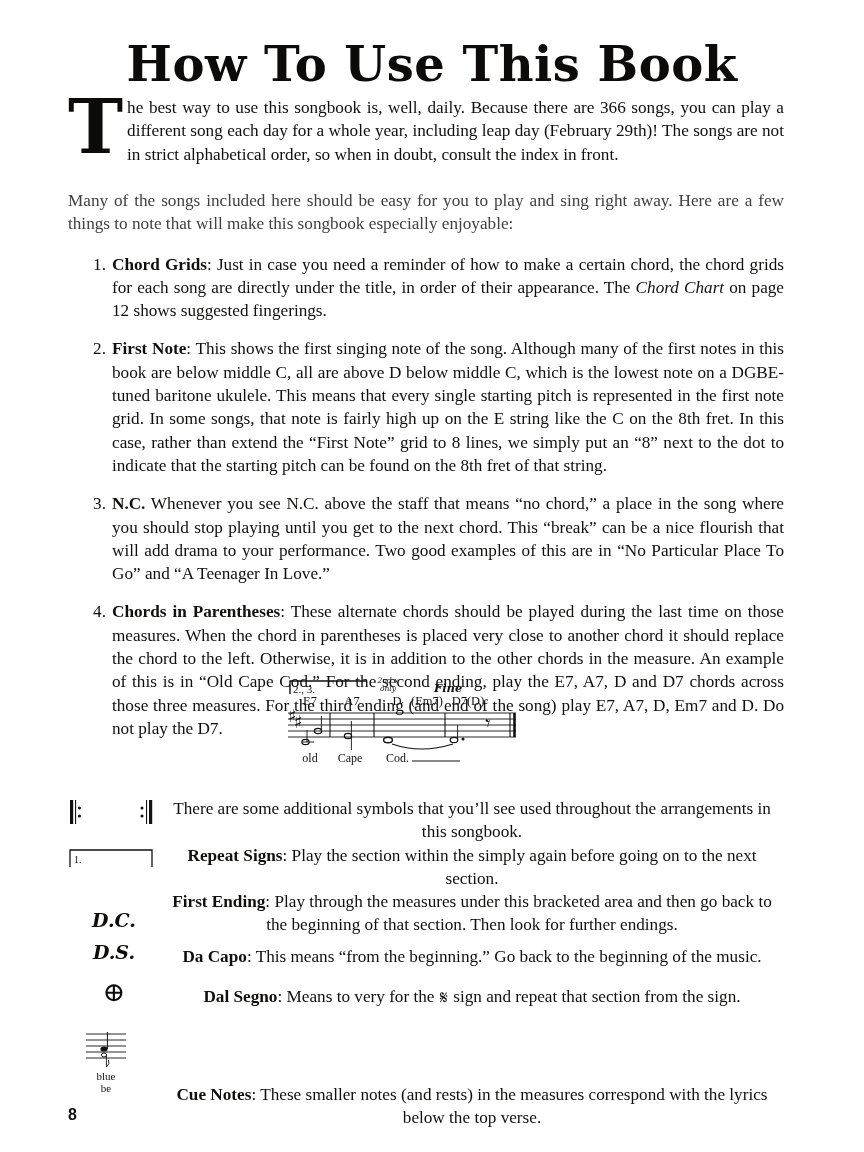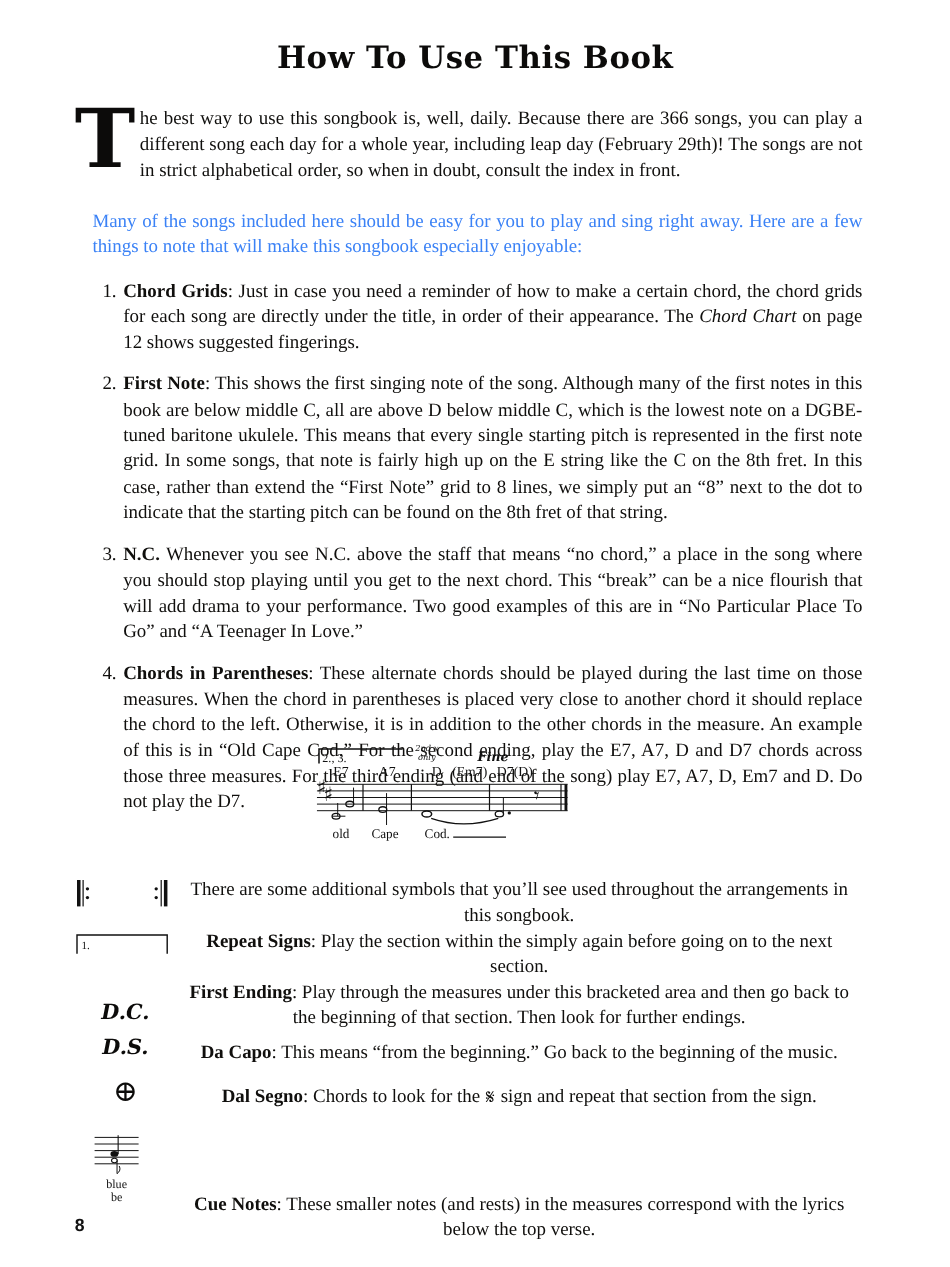--- a/index.html
+++ b/index.html
@@ -21,42 +21,42 @@
     width: 864px;
     height: 1152px;
     padding: 0;
   }
 
   
   .page-title {
     text-align: center;
     font-family: "DejaVu Serif", "Liberation Serif", serif;
     font-weight: bold;
-    font-size: 28px;
+    font-size: 48px;
     letter-spacing: 0.5px;
     margin: 0;
     padding-top: 38px;
     line-height: 1.1;
     color: #0c0b0a;
   }
 
   
   .content {
     position: absolute;
     left: 68px;
     top: 96px;
     width: 716px;
   }
 
   p.body {
     font-size: 17.2px;
     line-height: 1.355;
-    margin: 0 0 0 16px;
+    margin: 0 0 0 0;
     text-align: justify;
-    color: #3b82f6;
+    color: #404040;
   }
 
   
   .dropcap-para {
     font-size: 17.2px;
     line-height: 1.355;
     text-align: justify;
     margin: 0;
     min-height: 76px;
   }
@@ -327,21 +327,21 @@
       <div class="legend-sym" style="left:0; top:-4px;">
         <span class="sym-label">D.S.</span>
       </div>
       <div class="legend-text"><span class="lead">Da Capo</span><span>: This means “from the beginning.” Go back to the beginning of the music.</span></div>
     </div>
 
     <div class="legend-row" style="min-height:42px;">
       <div class="legend-sym" style="left:0; top:-6px;">
         <span class="coda-glyph">⊕</span>
       </div>
-      <div class="legend-text"><span class="lead">Dal Segno</span><span>: Chords to look for the </span><span class="segno-inline">𝄋</span><span> sign and repeat that section from the sign.</span></div>
+      <div class="legend-text"><span class="lead">Dal Segno</span><span>: Means to very for the </span><span class="segno-inline">𝄋</span><span> sign and repeat that section from the sign.</span></div>
     </div>
 
     <div class="legend-row" style="min-height:56px;">
       <div class="legend-sym" style="left:0; top:1px; width:92px;">
         <svg width="92" height="70" viewBox="0 0 92 70" xmlns="http://www.w3.org/2000/svg">
           <g stroke="#111" stroke-width="0.9">
             <line x1="18" y1="6" x2="58" y2="6"></line>
             <line x1="18" y1="12" x2="58" y2="12"></line>
             <line x1="18" y1="18" x2="58" y2="18"></line>
             <line x1="18" y1="24" x2="58" y2="24"></line>

